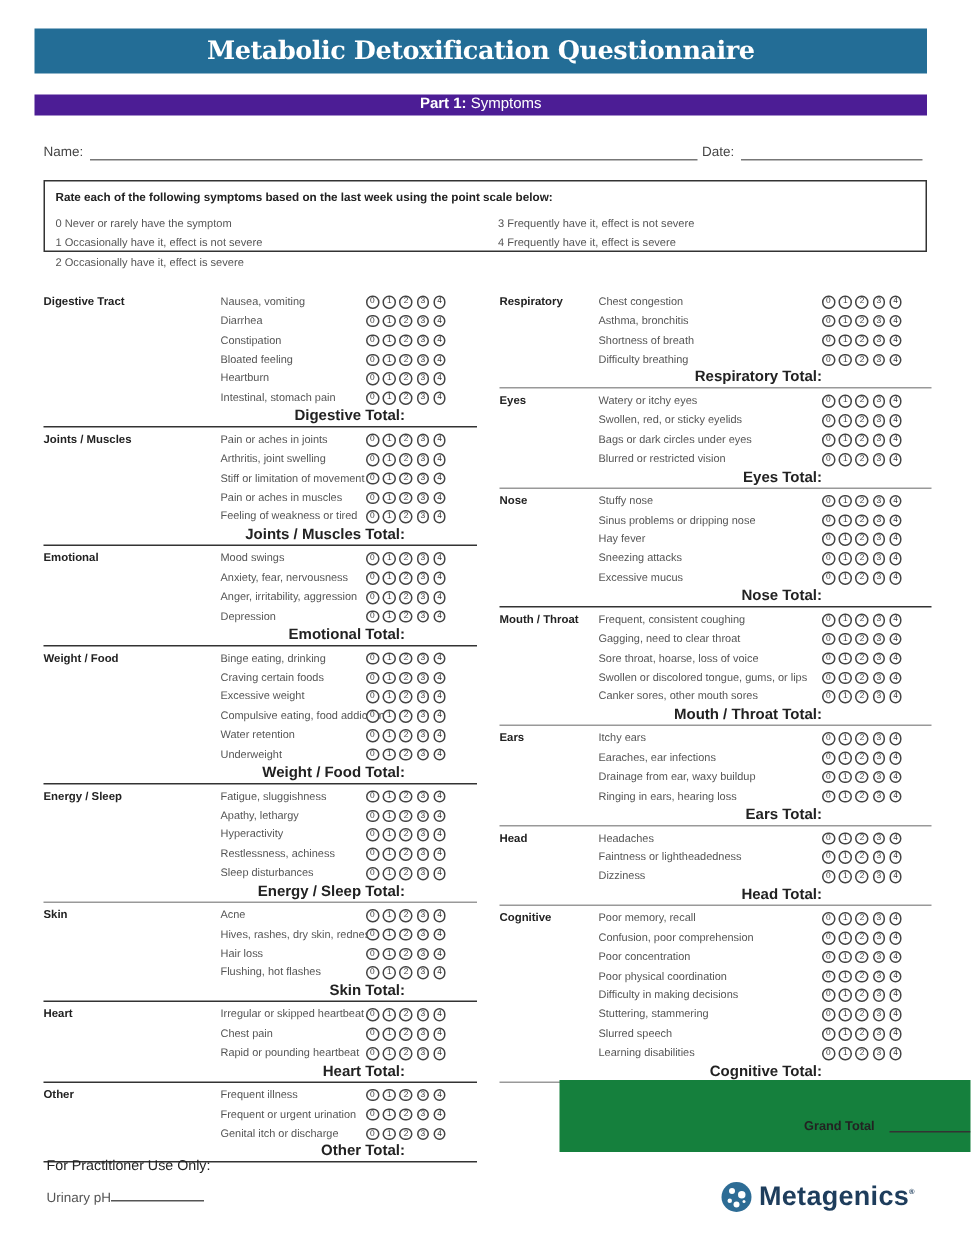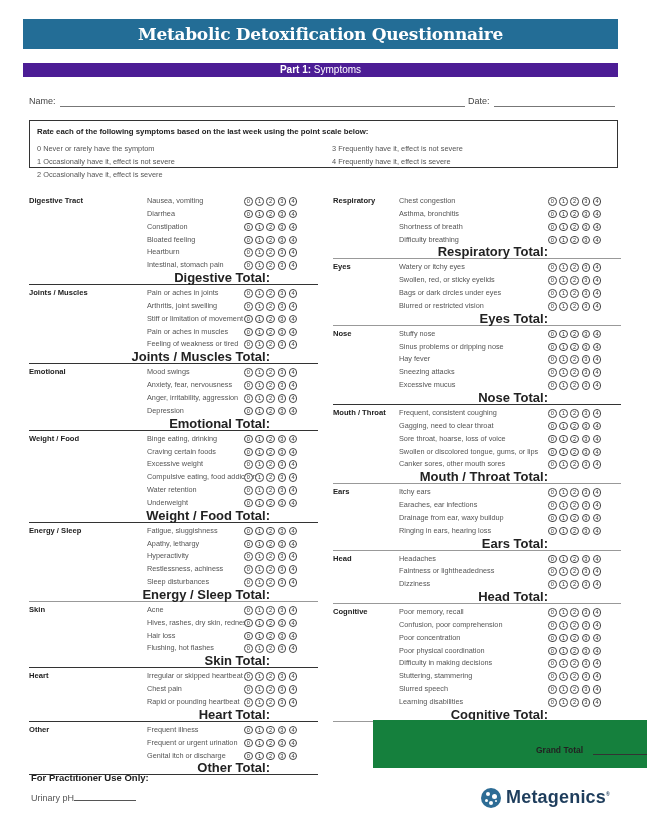--- a/index.html
+++ b/index.html
@@ -40,26 +40,26 @@
   .sym { position: absolute; color: #555; white-space: nowrap; }
   .col-left .sym { left: 71px; margin-left: 47px; }
   .col-right .sym { left: 66px; }
   .circles { position: absolute; top: 2px; display: flex; gap: 2.6px; }
   .col-left .circles { left: 215px; }
   .col-right .circles { left: 215px; }
   .circ {
     width: 8.6px; height: 8.6px; border: 0.8px solid #444; border-radius: 50%;
     font-size: 5.6px; line-height: 7px; text-align: center; color: #333; background: #fff;
   }
-  .total-row { position: relative; height: 12px; font-size: 13px; line-height: 12px; }
+  .total-row { position: relative; height: 12px; font-size: 10px; line-height: 12px; }
   .total-row .total { position: absolute; font-weight: bold; color: #222; white-space: nowrap; }
   .col-left .total-row .total { right: 48px; }
   .col-right .total-row .total { right: 73px; }
 
-  .practitioner { position: absolute; left: 31px; top: 772px; font-size: 9.5px; font-weight: bold; color: #222; }
+  .practitioner { position: absolute; left: 31px; top: 772px; font-size: 9.5px; font-weight: normal; color: #222; }
   .urinary { position: absolute; left: 31px; top: 792px; font-size: 9px; color: #555; }
   .urinary .ul { display: inline-block; width: 62px; border-bottom: 1px solid #555; height: 9px; vertical-align: baseline; }
 
   .grand-box {
     position: absolute; left: 332px; top: 720px; width: 286px; height: 48px;
     background: #15803d;
     margin-left: 41px;
   }
   .grand-box .gt { position: absolute; left: 163px; top: 25px; font-size: 8.5px; font-weight: bold; color: #222; }
   .grand-box .gline { position: absolute; left: 220px; top: 34px; width: 54px; border-bottom: 1px solid #333; }

